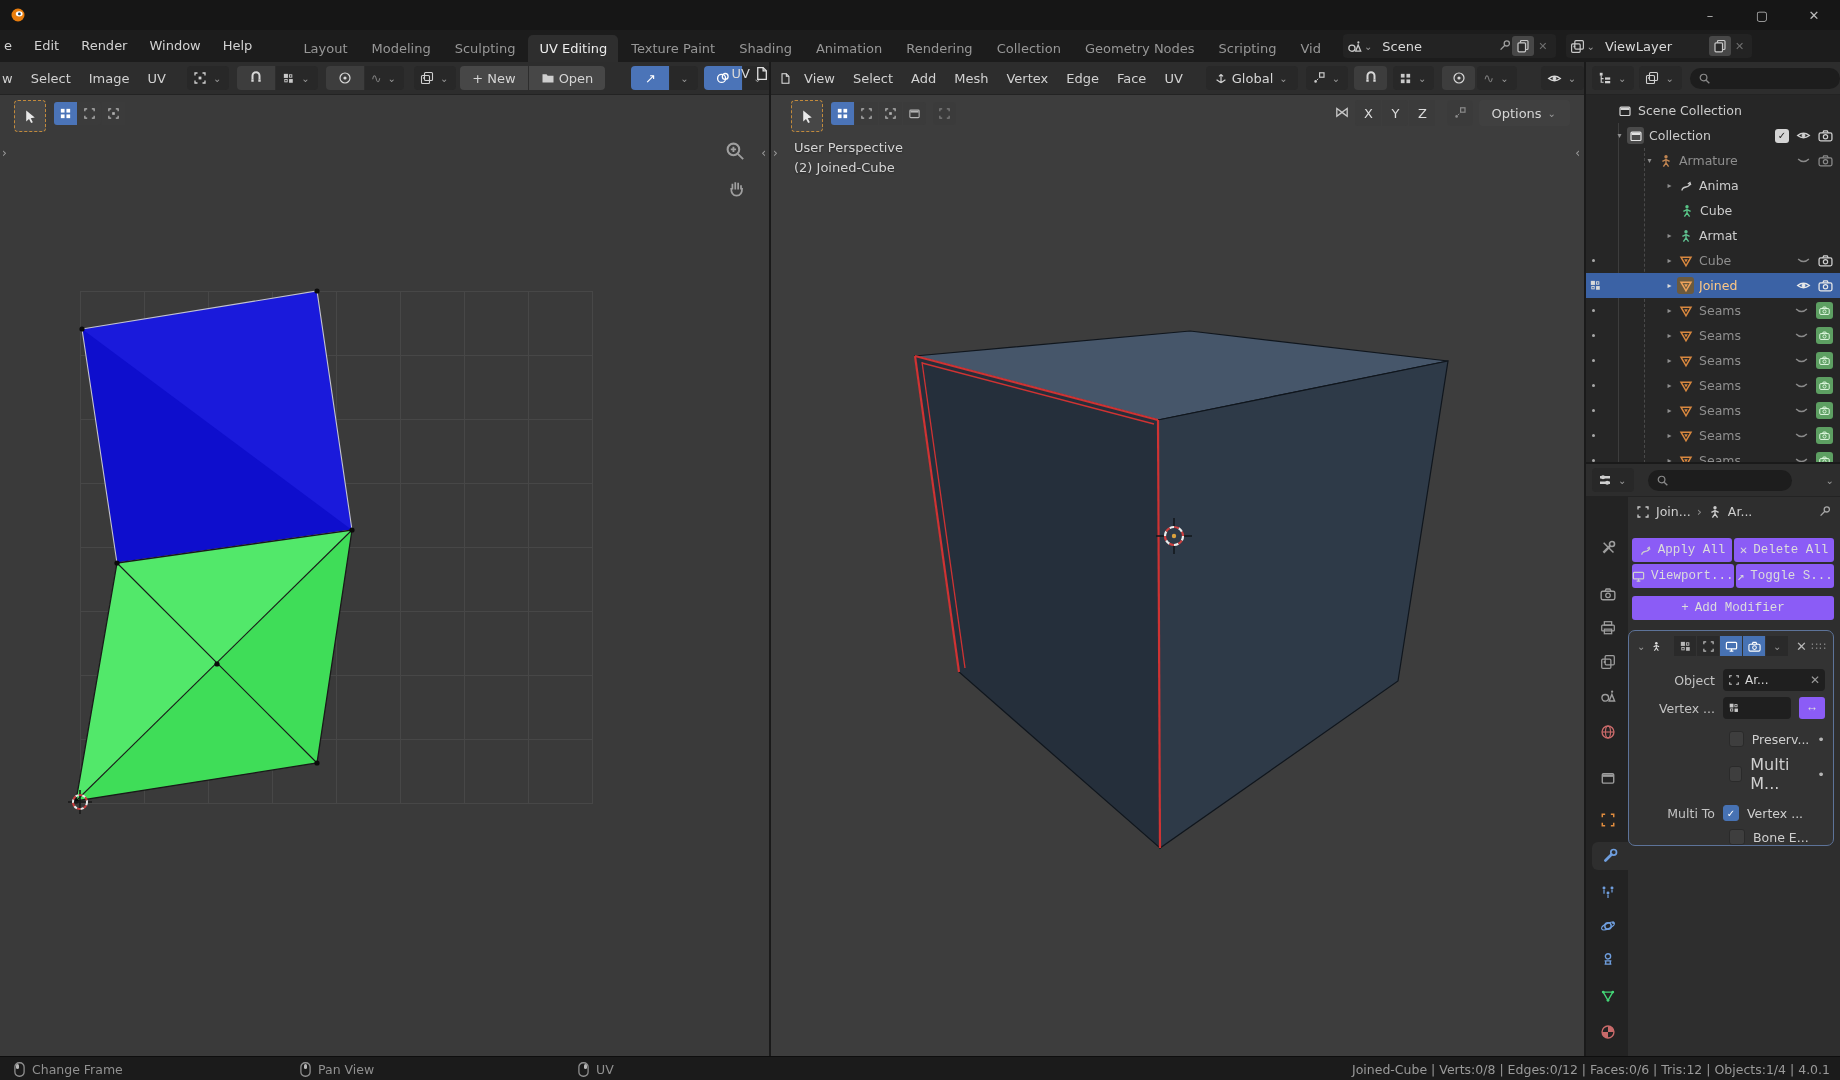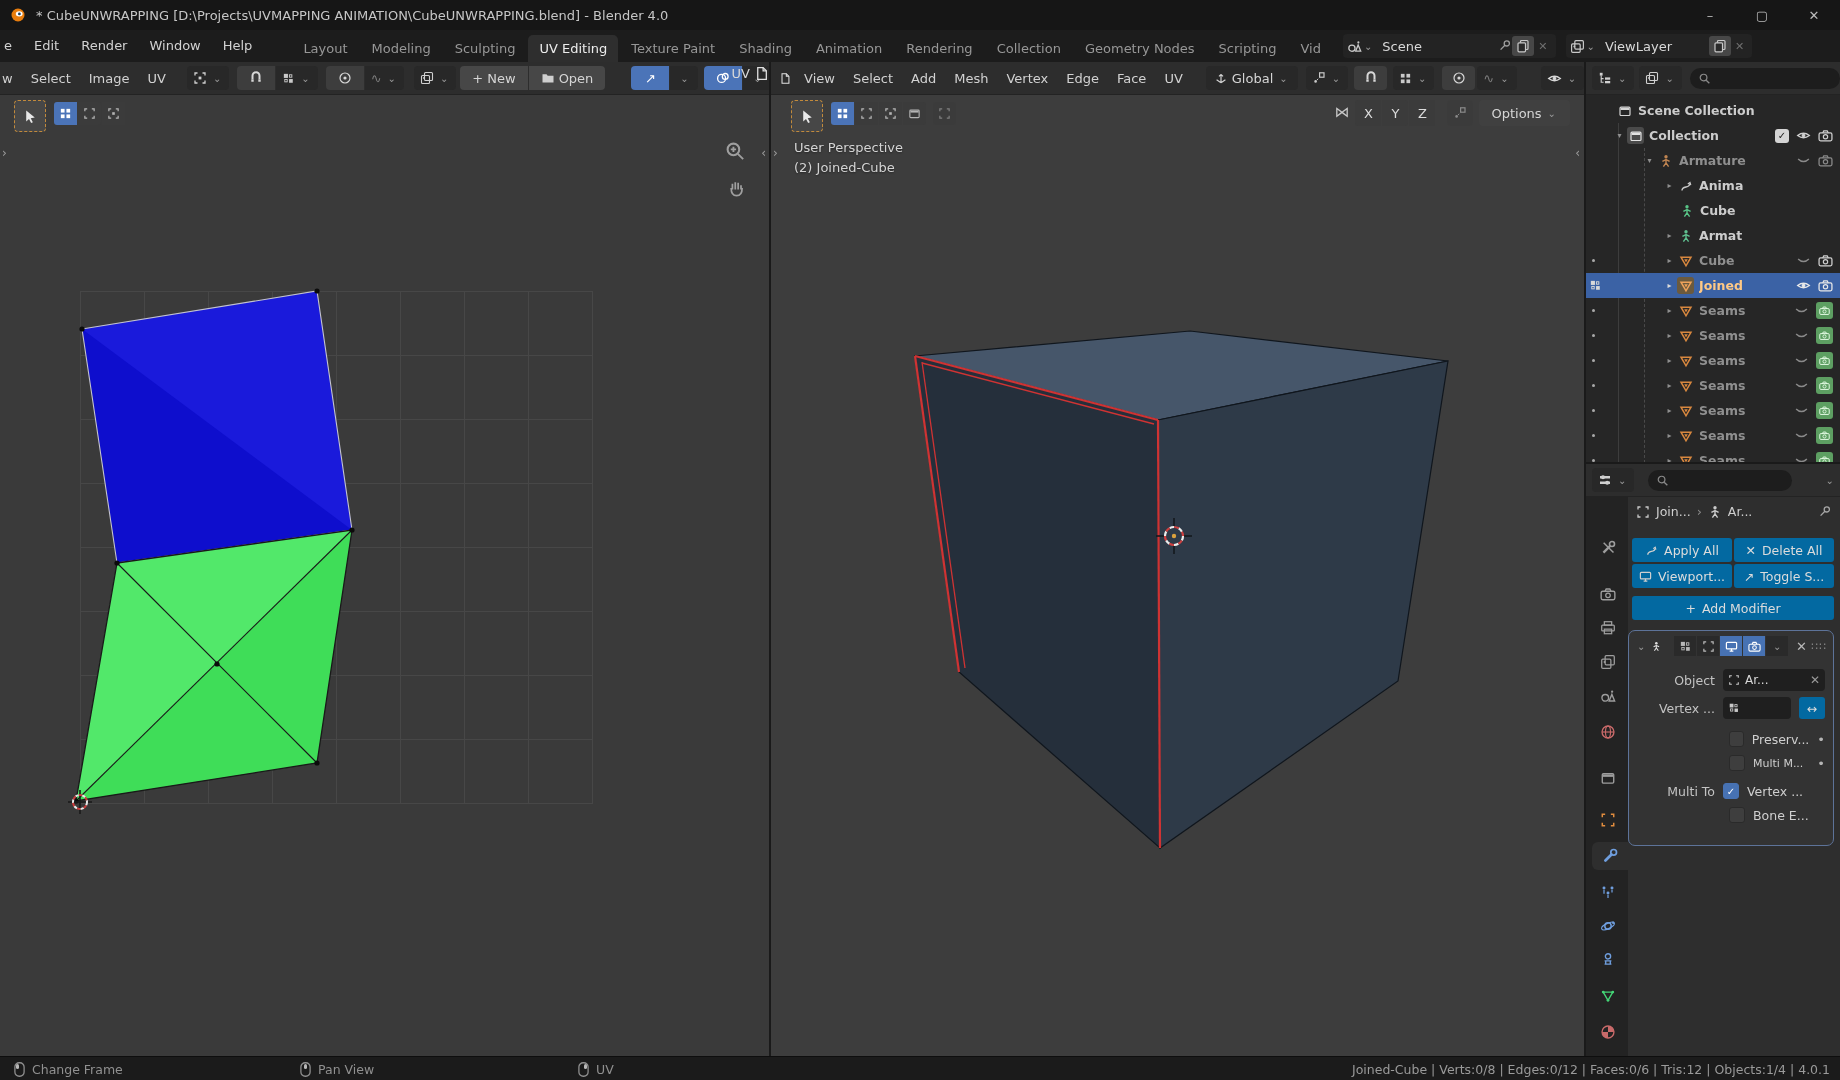--- a/index.html
+++ b/index.html
@@ -56,35 +56,35 @@
   .cornerglyph{color:#9f9f9f;}
 
   
   #outliner{left:1586px;top:0;width:254px;height:400px;background:#262626;}
   #outliner .edhdr{background:#2d2d2d;}
   .search{display:flex;align-items:center;background:#1d1d1d;border-radius:11px;height:21px;color:#8a8a8a;padding:0 8px;gap:5px;}
   .orow{height:25px;display:flex;align-items:center;position:relative;font-size:12.5px;color:#cccccc;}
   .orow.sel{background:#3b62a5;}
   .orow.sel .olabel{color:#ffc985;}
   .orow.dim .olabel{color:#8f8f8f;}
-  .olabel{white-space:nowrap;overflow:hidden;font-weight:bold;}
+  .olabel{white-space:nowrap;overflow:hidden;}
   .odot{position:absolute;left:6px;top:11px;width:3px;height:3px;border-radius:50%;background:#a9a9a9;}
   .oexp{width:15px;text-align:center;color:#8f8f8f;font-size:8px;flex:0 0 auto;}
   .oicon{width:17px;height:17px;margin-right:5px;display:flex;align-items:center;justify-content:center;flex:0 0 auto;}
   .otog{margin-left:auto;display:flex;gap:7px;align-items:center;padding-right:7px;}
   .greenbox{width:17px;height:17px;border-radius:3px;background:#5d9f62;display:flex;align-items:center;justify-content:center;color:#eaffea;}
   .chk{width:14px;height:14px;border-radius:3px;background:#d4d4d4;color:#1c1c1c;display:flex;align-items:center;justify-content:center;font-size:10px;font-weight:bold;}
 
   
   #properties{left:1586px;top:402px;width:254px;height:592px;background:#2e2e2e;}
   #properties .edhdr{background:#2d2d2d;}
   #ptabs{position:absolute;left:0;top:32px;bottom:0;width:42px;background:#232323;}
   .ptab{position:absolute;left:4px;width:36px;height:28px;display:flex;align-items:center;justify-content:center;color:#9d9d9d;}
   .ptab.active{background:#2e2e2e;border-radius:6px 0 0 6px;left:6px;width:36px;}
-  .pbtn{height:24px;background:#0369a1;border-radius:3px;display:flex;align-items:center;justify-content:center;gap:6px;color:#dcdcdc;font-size:12.5px;}
+  .pbtn{height:24px;background:#8b5cf6;border-radius:3px;display:flex;align-items:center;justify-content:center;gap:6px;color:#dcdcdc;font-size:12.5px;font-family:Liberation Mono, monospace;}
   .pfield{height:22px;background:#1f1f1f;border-radius:4px;display:flex;align-items:center;color:#d8d8d8;font-size:12px;padding:0 5px;gap:5px;}
   .plabel{color:#c3c3c3;font-size:12.5px;text-align:right;}
   .cb{width:14px;height:14px;border-radius:3px;background:#3e3e3e;border:1px solid #2a2a2a;display:flex;align-items:center;justify-content:center;color:#fff;font-size:10px;}
   .cb.on{background:#4772b3;border-color:#4772b3;}
   .mpanel{position:absolute;left:42px;right:6px;border:1px solid #5d7399;border-radius:7px;background:#333333;}
   .togico{width:22px;height:20px;display:flex;align-items:center;justify-content:center;background:#2a2a2a;color:#b9b9b9;}
   .togico.blue{background:#4772b3;color:#fff;}
 
   
   #statusbar{left:0;top:1056px;width:1840px;height:24px;background:#1b1b1b;border-top:1px solid #0e0e0e;display:flex;align-items:center;color:#909090;font-size:12.5px;}
@@ -270,21 +270,20 @@
         <ellipse cx="9.2" cy="6.8" rx="3.4" ry="2.6" fill="#fff"></ellipse>
         <circle cx="9.4" cy="6.9" r="1.4" fill="#1b4060"></circle>
       </symbol>
   </defs>
 </svg>
 
 <div id="titlebar" class="abs">
   <svg class="ico" width="16" height="16" style="margin-left:10px">
       <use href="#s-blender"></use>
     </svg>
-  <span class="title">* CubeUNWRAPPING [D:\Projects\UVMAPPING ANIMATION\CubeUNWRAPPING.blend] - Blender 4.0</span>
   <div style="margin-left:auto" class="flex">
     <div class="winbtn">–</div>
     <div class="winbtn">▢</div>
     <div class="winbtn">✕</div>
   </div>
 </div>
 
 <div id="menubar" class="abs">
   <span class="mmenu" style="padding-left:4px">e</span>
   <span class="mmenu">Edit</span>
@@ -1103,21 +1102,21 @@
             <span>↔</span>
           </div>
       </div>
       <div class="flex" style="margin:12px 8px 0 100px;gap:8px">
         <span class="cb"></span>
         <span style="font-size:12.5px">Preserv...</span>
         <span style="margin-left:auto;color:#b5b5b5">•</span>
       </div>
       <div class="flex" style="margin:8px 8px 0 100px;gap:8px">
         <span class="cb"></span>
-        <span style="font-size:11px">Multi M...</span>
+        <span style="font-size:16px">Multi M...</span>
         <span style="margin-left:auto;color:#b5b5b5">•</span>
       </div>
       <div class="flex" style="margin:12px 8px 0 0;gap:8px">
         <span class="plabel" style="flex:0 0 86px">Multi To</span>
         <span class="cb on">✓</span>
         <span style="font-size:12.5px">Vertex ...</span>
       </div>
       <div class="flex" style="margin:8px 8px 0 100px;gap:8px">
         <span class="cb"></span>
         <span style="font-size:12.5px">Bone E...</span>

